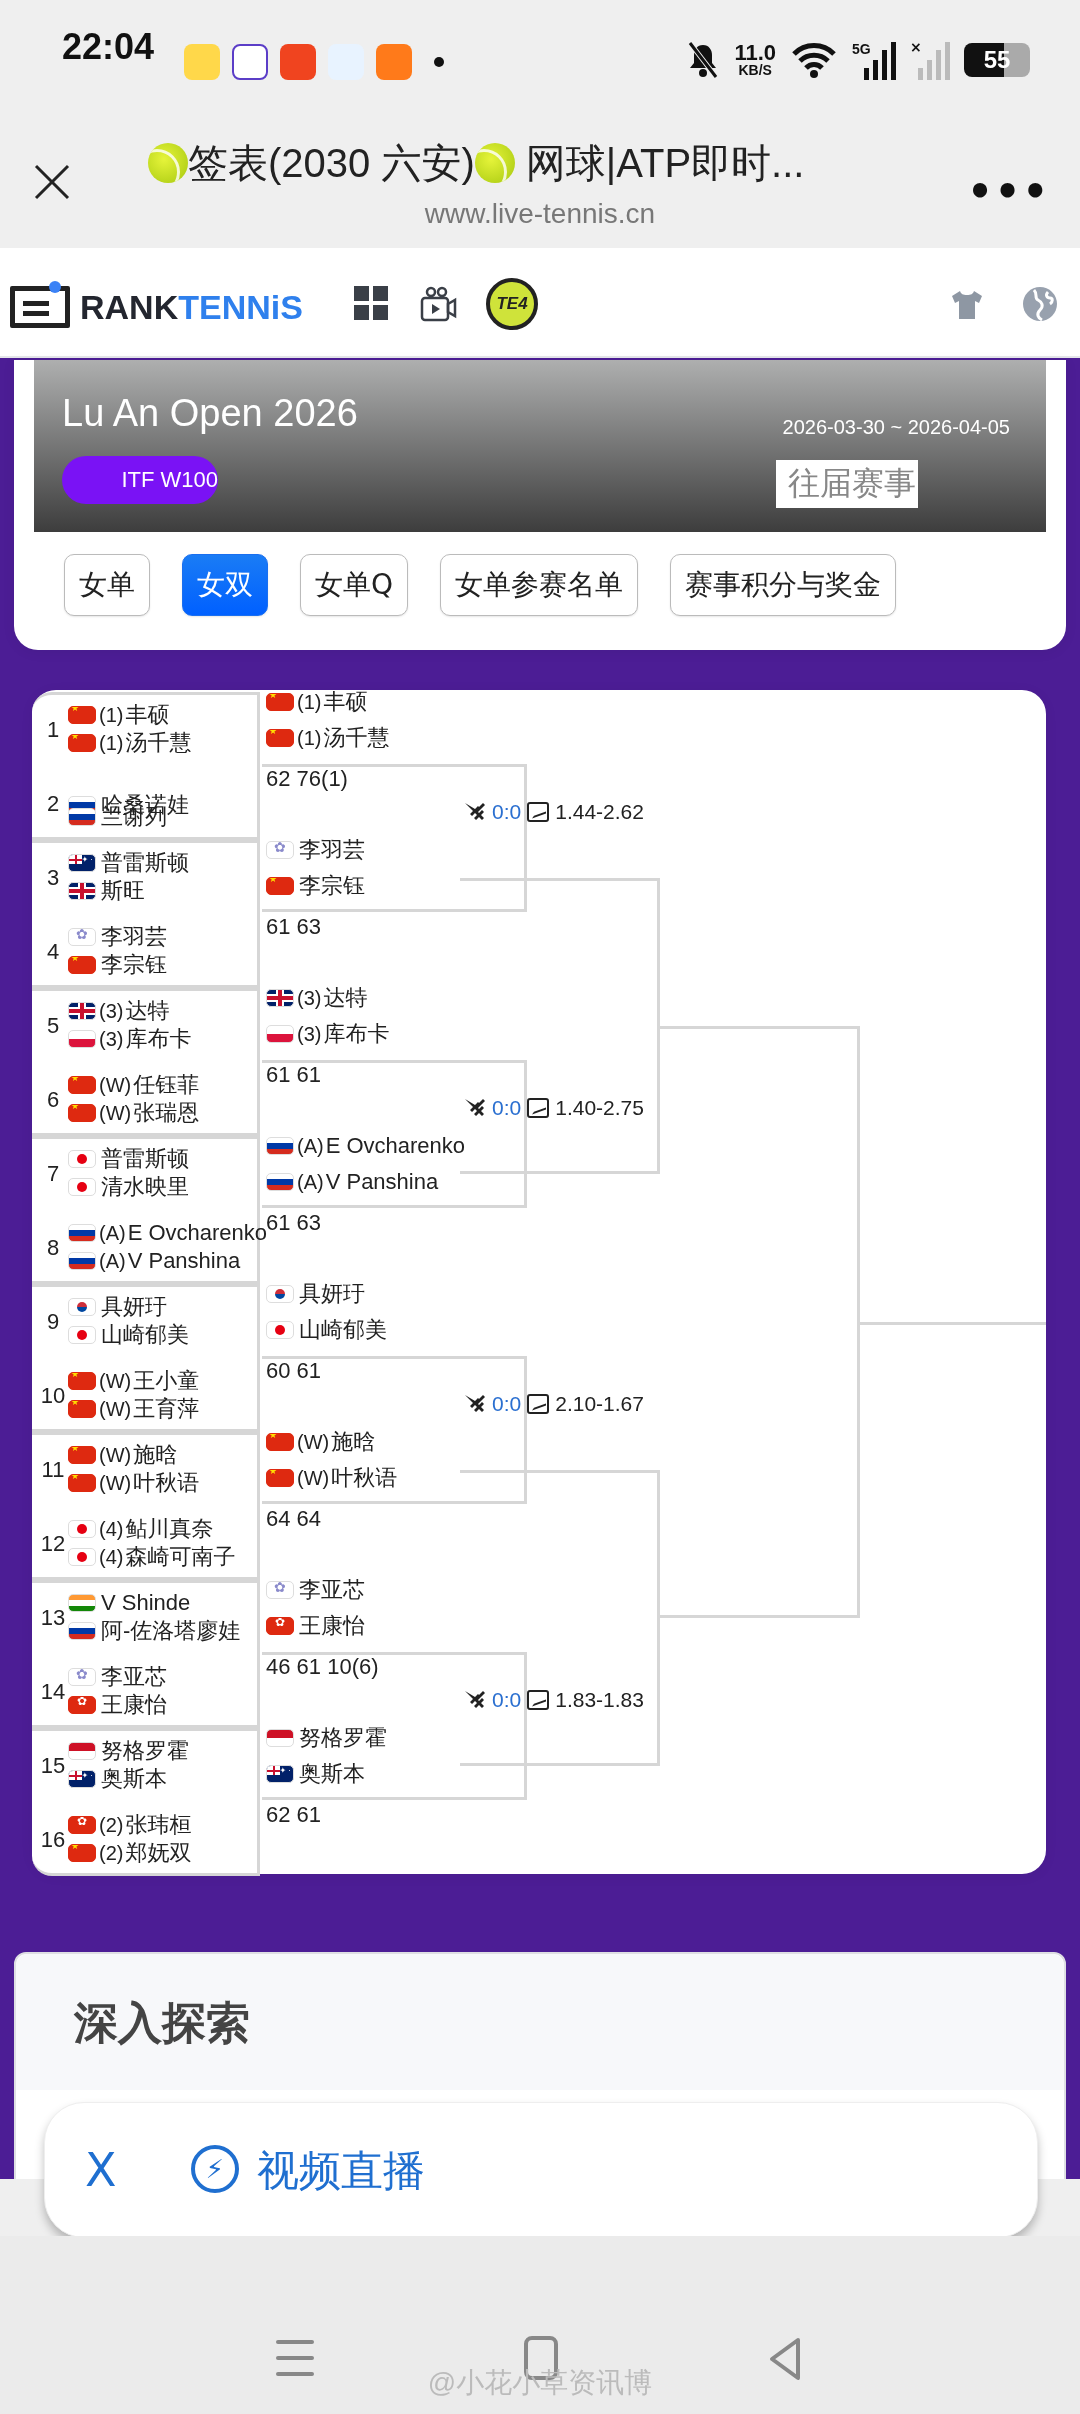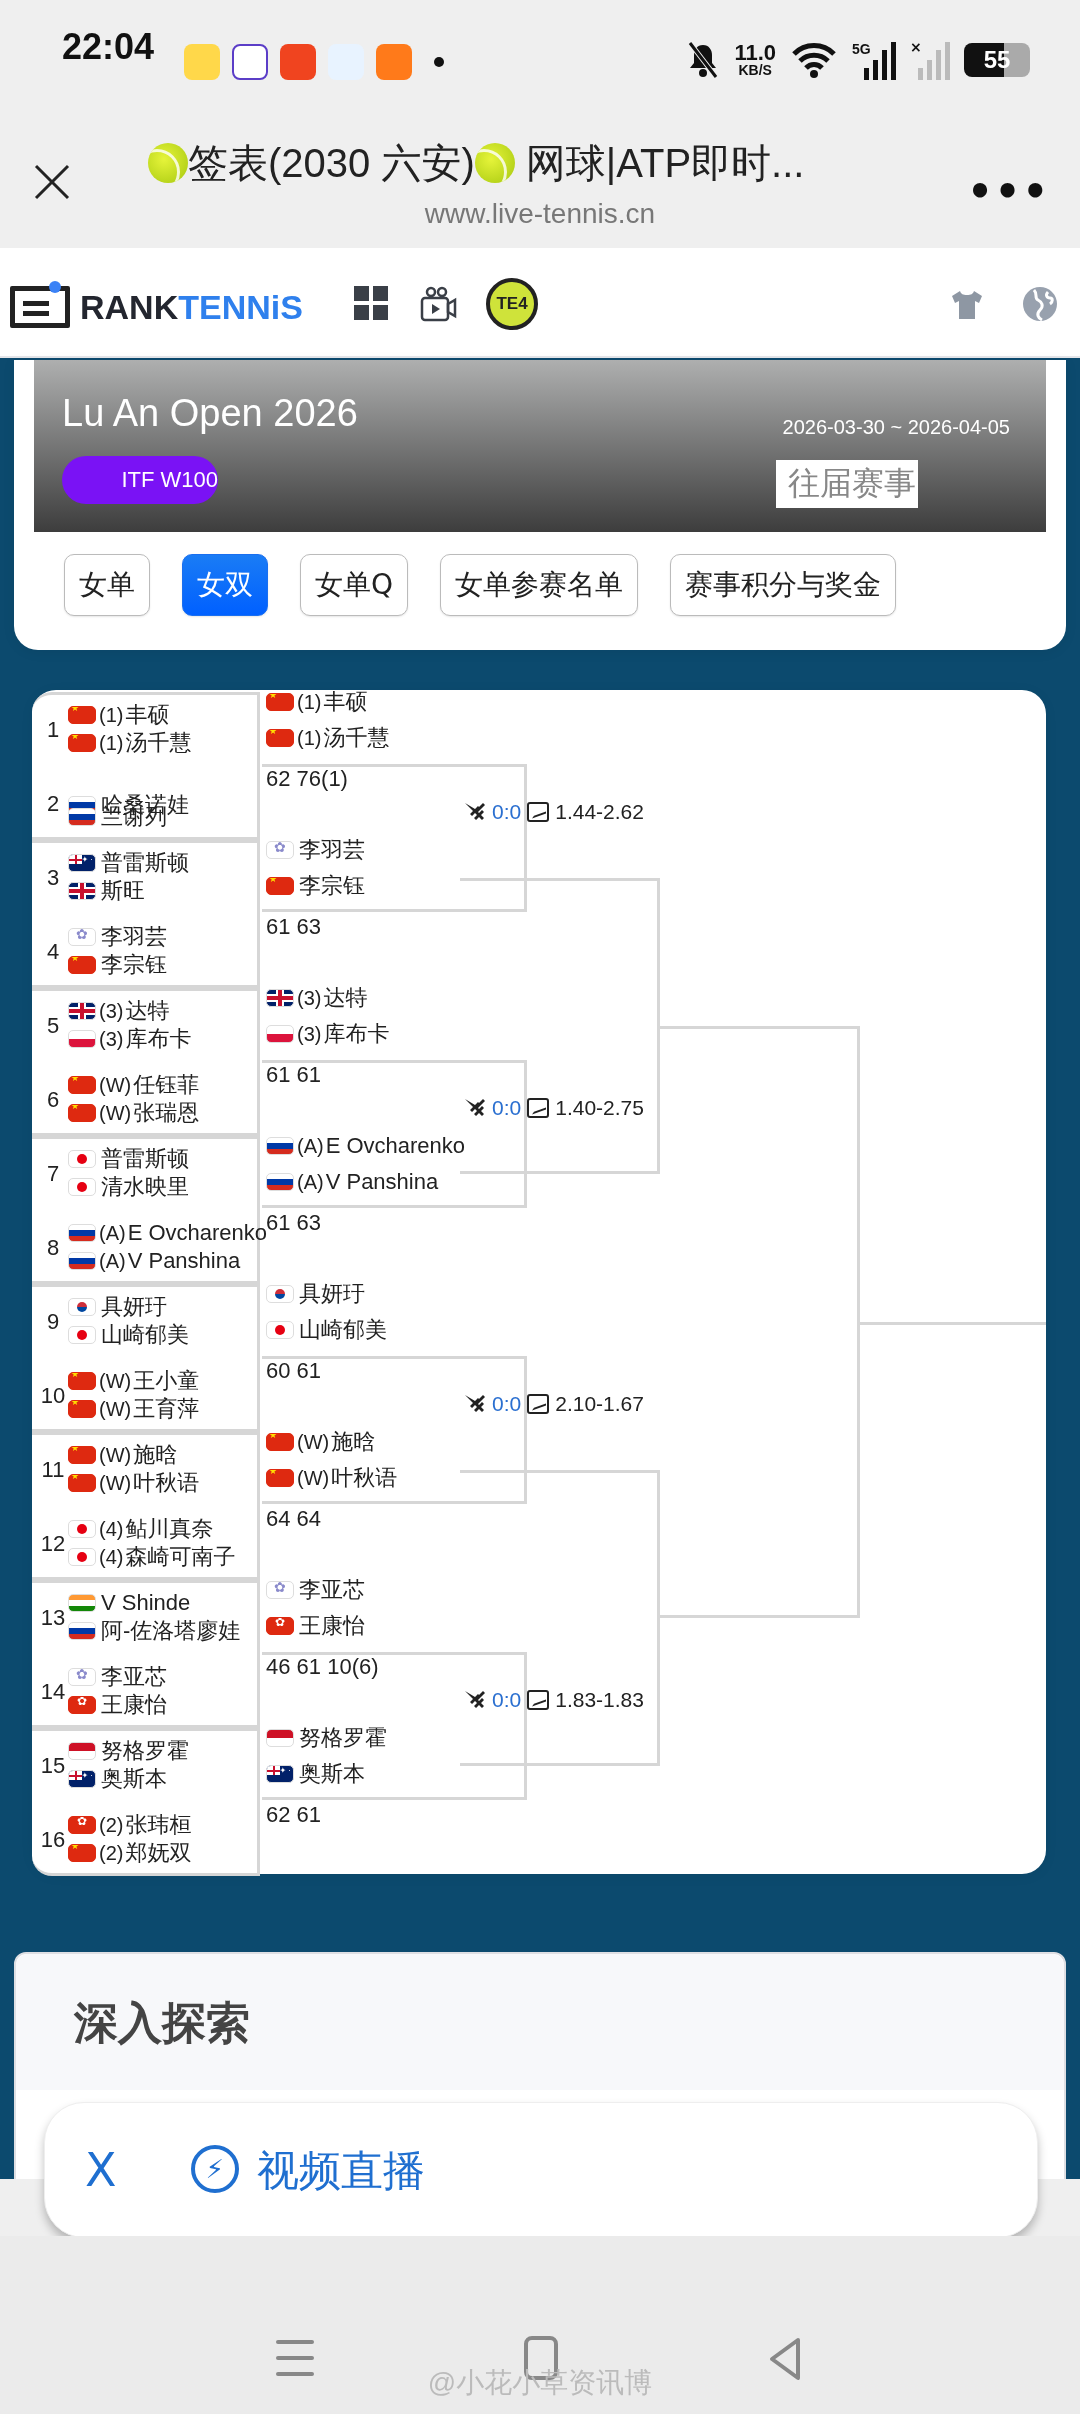--- a/index.html
+++ b/index.html
@@ -13,32 +13,32 @@
 .net{font-size:14px;line-height:15px;text-align:center;font-weight:bold;color:#111;font-family:"Liberation Sans",sans-serif}
 .net b{font-size:22px;display:block;line-height:20px}
 .battery{width:66px;height:34px;border-radius:8px;background:linear-gradient(90deg,#111 0 60%,#aaa 60% 100%);color:#fff;font-weight:bold;font-size:24px;text-align:center;line-height:34px;font-family:"Liberation Sans",sans-serif}
 .browserbar{position:absolute;top:120px;left:0;width:1080px;height:128px;background:#efefef}
 .closex{position:absolute;left:30px;top:160px;width:44px;height:44px}
 .btitle{position:absolute;left:148px;top:136px;font-size:40px;color:#222;white-space:nowrap;font-family:"Liberation Sans",sans-serif}
 .ball{display:inline-block;width:40px;height:40px;border-radius:50%;background:radial-gradient(circle at 40% 40%,#e6f43a,#a6c80f);vertical-align:-6px;position:relative;overflow:hidden}
 .ball:after{content:"";position:absolute;left:-14px;top:6px;width:40px;height:40px;border-radius:50%;border:3px solid #fff;opacity:.8}
 .burl{position:absolute;left:0;width:1080px;top:198px;text-align:center;font-size:28px;color:#777;font-family:"Liberation Sans",sans-serif}
 .more{position:absolute;right:30px;top:168px;font-size:40px;letter-spacing:2px;color:#111;font-weight:bold}
-.page{position:absolute;top:248px;left:0;width:1080px;height:1931px;background:#0c4a6e;overflow:hidden}
+.page{position:absolute;top:248px;left:0;width:1080px;height:1931px;background:#4c1d95;overflow:hidden}
 .topnav{position:absolute;top:0;left:0;width:1080px;height:110px;background:#fff;border-bottom:2px solid #e5e6ea}
 .logo{position:absolute;left:10px;top:38px;display:flex;align-items:center;gap:10px}
 .logo .mark{width:60px;height:42px;border:5px solid #222;position:relative;border-radius:2px}
 .logo .mark:before{content:"";position:absolute;left:8px;top:10px;width:26px;height:5px;background:#222;box-shadow:0 10px 0 #222}
 .logo .mark:after{content:"";position:absolute;right:4px;top:-10px;width:12px;height:12px;border-radius:50%;background:#3b82f6}
 .logo .word{font-size:34px;font-weight:bold;font-family:"Liberation Sans",sans-serif;letter-spacing:0px}
 .logo .word .a{color:#23262f}.logo .word .b{color:#2f80ed}
 .gridicon{position:absolute;left:354px;top:38px;width:34px;height:34px;display:grid;grid-template-columns:1fr 1fr;gap:4px}
 .gridicon i{background:#3a3f47;display:block}
 .camicon{position:absolute;left:418px;top:36px;width:40px;height:40px}
-.te4{position:absolute;left:486px;top:30px;width:52px;height:52px;border-radius:50%;background:#cfe33a;border:4px solid #222;font-size:17px;font-weight:bold;text-align:center;line-height:44px;color:#222;font-family:"Liberation Sans",sans-serif}
+.te4{position:absolute;left:486px;top:30px;width:52px;height:52px;border-radius:50%;background:#cfe33a;border:4px solid #222;font-size:17px;font-weight:bold;font-style:italic;text-align:center;line-height:44px;color:#222;font-family:"Liberation Sans",sans-serif}
 .shirt{position:absolute;right:96px;top:40px;width:34px;height:34px}
 .globe{position:absolute;right:20px;top:36px;width:40px;height:40px}
 .hero-wrap{position:absolute;top:112px;left:14px;width:1052px;height:290px;background:#fff;border-radius:0 0 24px 24px;box-shadow:0 2px 14px rgba(0,0,0,.06)}
 .hero{position:absolute;left:20px;top:0;width:1012px;height:172px;background:linear-gradient(#aeafaf,#3d3d3d)}
 .hero .name{position:absolute;left:28px;top:32px;color:#fff;font-size:38px;font-family:"Liberation Sans",sans-serif}
 .hero .badge{position:absolute;left:28px;top:96px;height:48px;width:156px;border-radius:24px;background:#7a12f5;color:#fff;font-size:22px;text-align:right;line-height:48px;font-family:"Liberation Sans",sans-serif}
 .hero .date{position:absolute;right:36px;top:56px;color:#fff;font-size:20px;font-family:"Liberation Sans",sans-serif}
 .hero .past{position:absolute;left:742px;top:100px;background:#fff;color:#888;font-size:32px;padding:2px 0 4px 12px;width:142px;height:48px;overflow:hidden;white-space:nowrap;font-family:"Liberation Sans",sans-serif}
 .tabs{position:absolute;top:194px;left:50px;display:flex;gap:32px}
 .tab{height:62px;border:1px solid #bbb;border-radius:10px;font-size:28px;line-height:60px;padding:0 14px;background:#fff;color:#222;box-shadow:0 1px 2px rgba(0,0,0,.1)}

